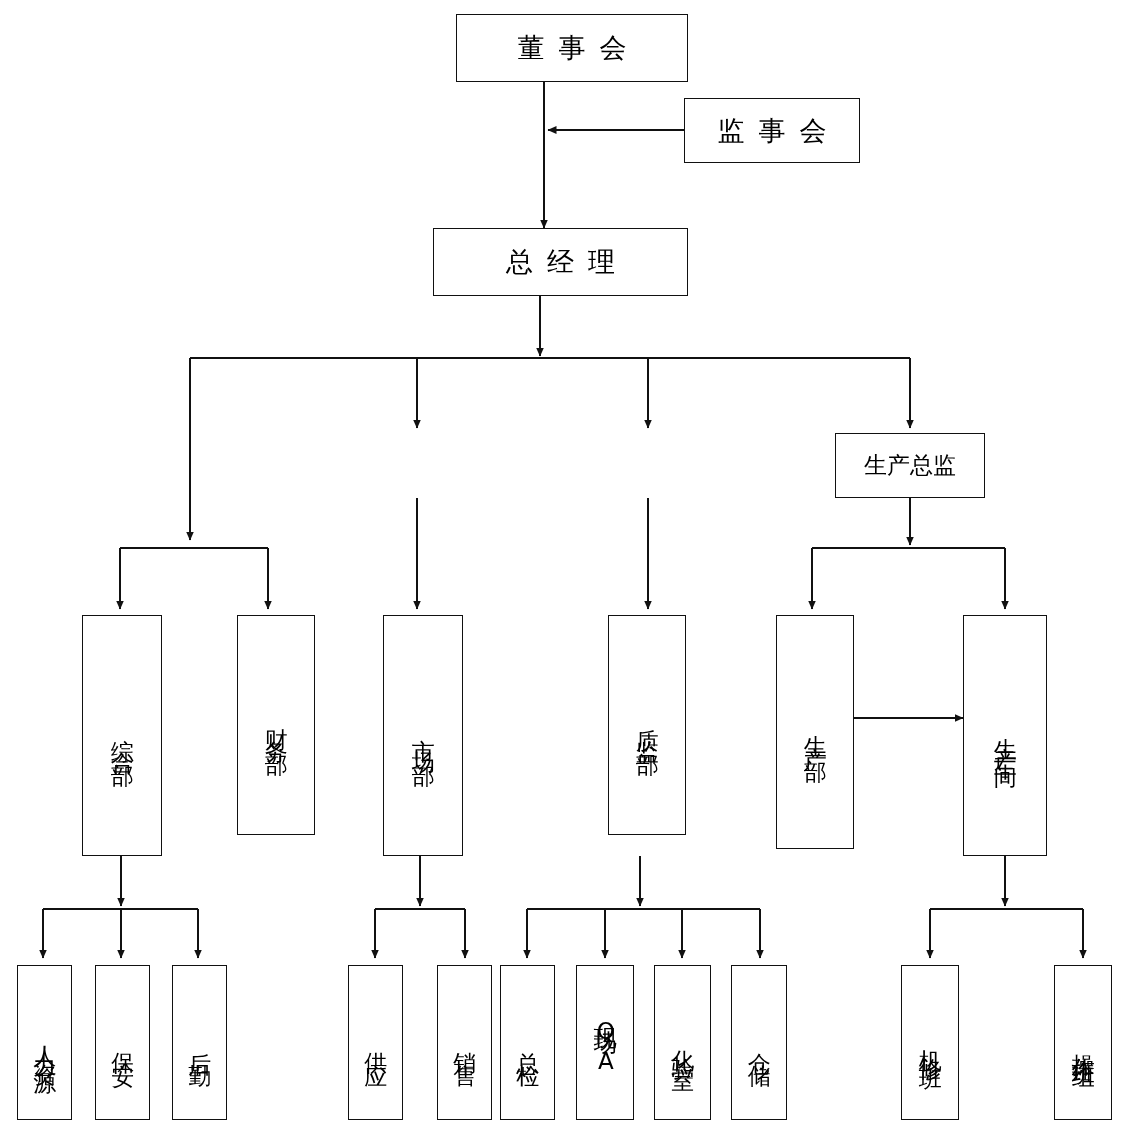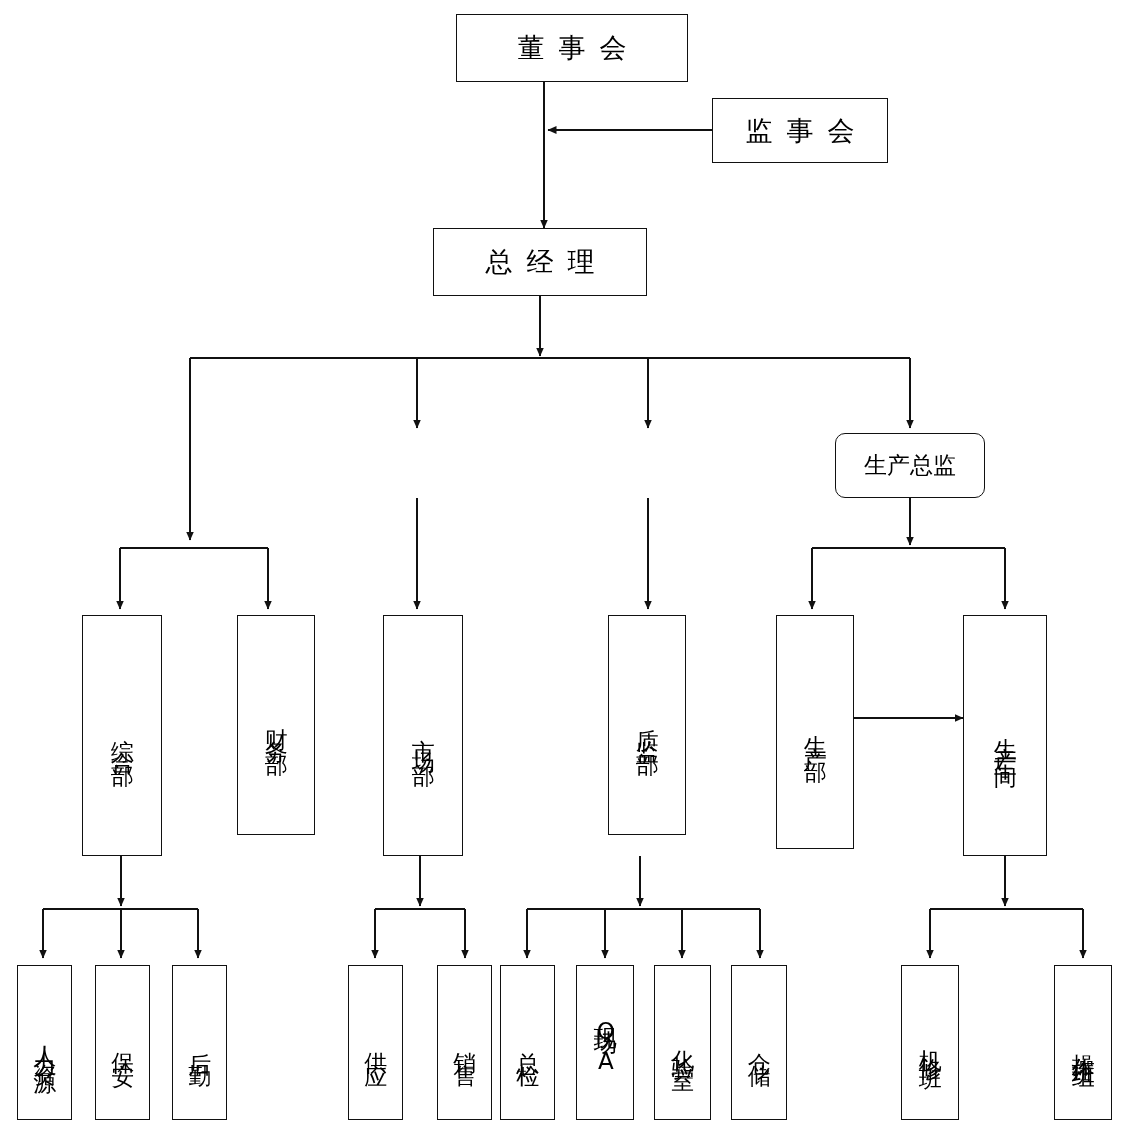--- a/index.html
+++ b/index.html
@@ -137,31 +137,31 @@
       <path d="M930,909 L930,958" marker-end="url(#arrow)"></path>
       <path d="M1083,909 L1083,958" marker-end="url(#arrow)"></path>
 
     </g>
   </svg>
 
   <div class="node-box node-h wide" style="left:428px; top:14px; width:232px; height:68px;margin-left:28px;">
     <span>董事会</span>
   </div>
 
-  <div class="node-box node-h wide" style="left:712px; top:98px; width:176px; height:65px;">
+  <div class="node-box node-h wide" style="left:684px; top:98px; width:176px; height:65px;">
     <span>监事会</span>
   </div>
 
-  <div class="node-box node-h wide" style="left:433px; top:228px; width:214px; height:68px;text-align:right;">
+  <div class="node-box node-h wide" style="left:433px; top:228px; width:255px; height:68px;text-align:right;">
     <span>总经理</span>
   </div>
 
 
 
-  <div class="node-box node-h" style="left:835px; top:433px; width:150px; height:65px;border-radius:10px;">
+  <div class="node-box node-h" style="left:835px; top:433px; width:150px; height:65px;">
     <span>生产总监</span>
   </div>
 
   <div class="node-box node-v" style="left:82px; top:615px; width:80px; height:241px;">
     <span class="vtext">综合部</span>
   </div>
 
   <div class="node-box node-v" style="left:237px; top:615px; width:78px; height:220px;">
     <span class="vtext">财务部</span>
   </div>

